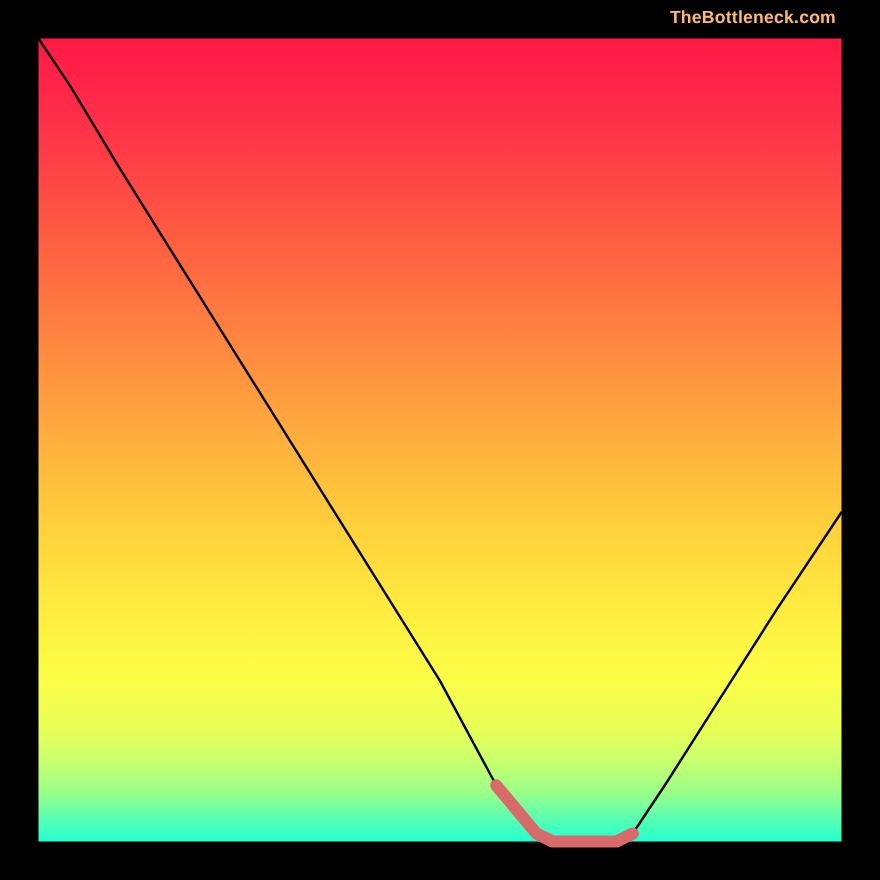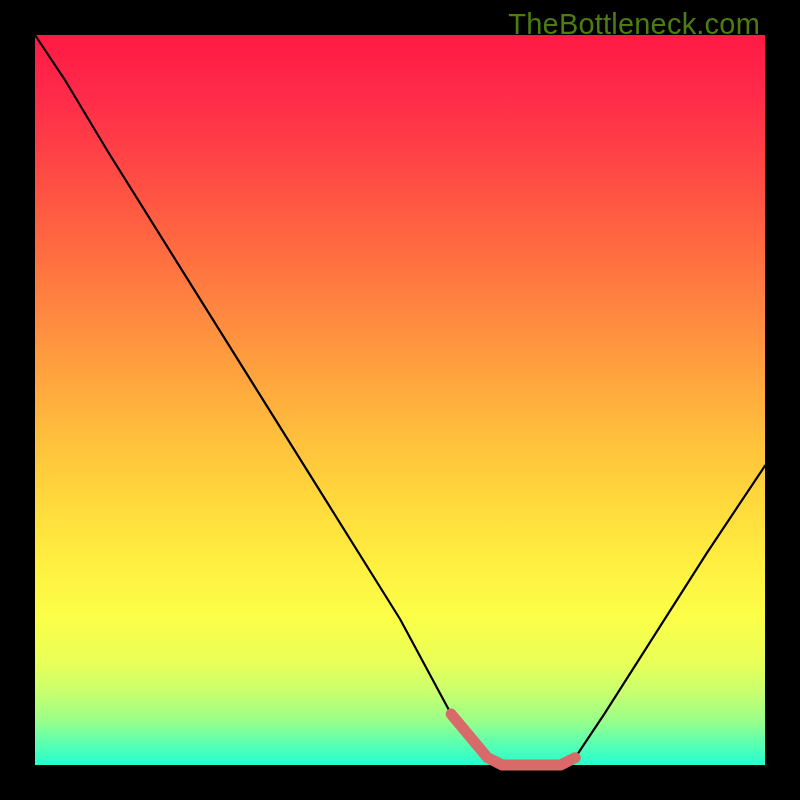--- a/index.html
+++ b/index.html
@@ -31,24 +31,24 @@
       #e8ff58 86%,
       #c8ff6e 90%,
       #98ff8a 94%,
       #5cffb0 97%,
       #24ffd0 100%);
   }
   .watermark {
     position: absolute;
     top: 8px;
     right: 40px;
-    color: #4d7c0f;
+    color: #fdba74;
     font-family: Arial, Helvetica, sans-serif;
-    font-size: 29px;
-    font-weight: 400;
+    font-size: 16px;
+    font-weight: 700;
     letter-spacing: 0.2px;
   }
   svg.curve {
     position: absolute;
     left: 0;
     top: 0;
     width: 730px;
     height: 730px;
     overflow: visible;
   }

